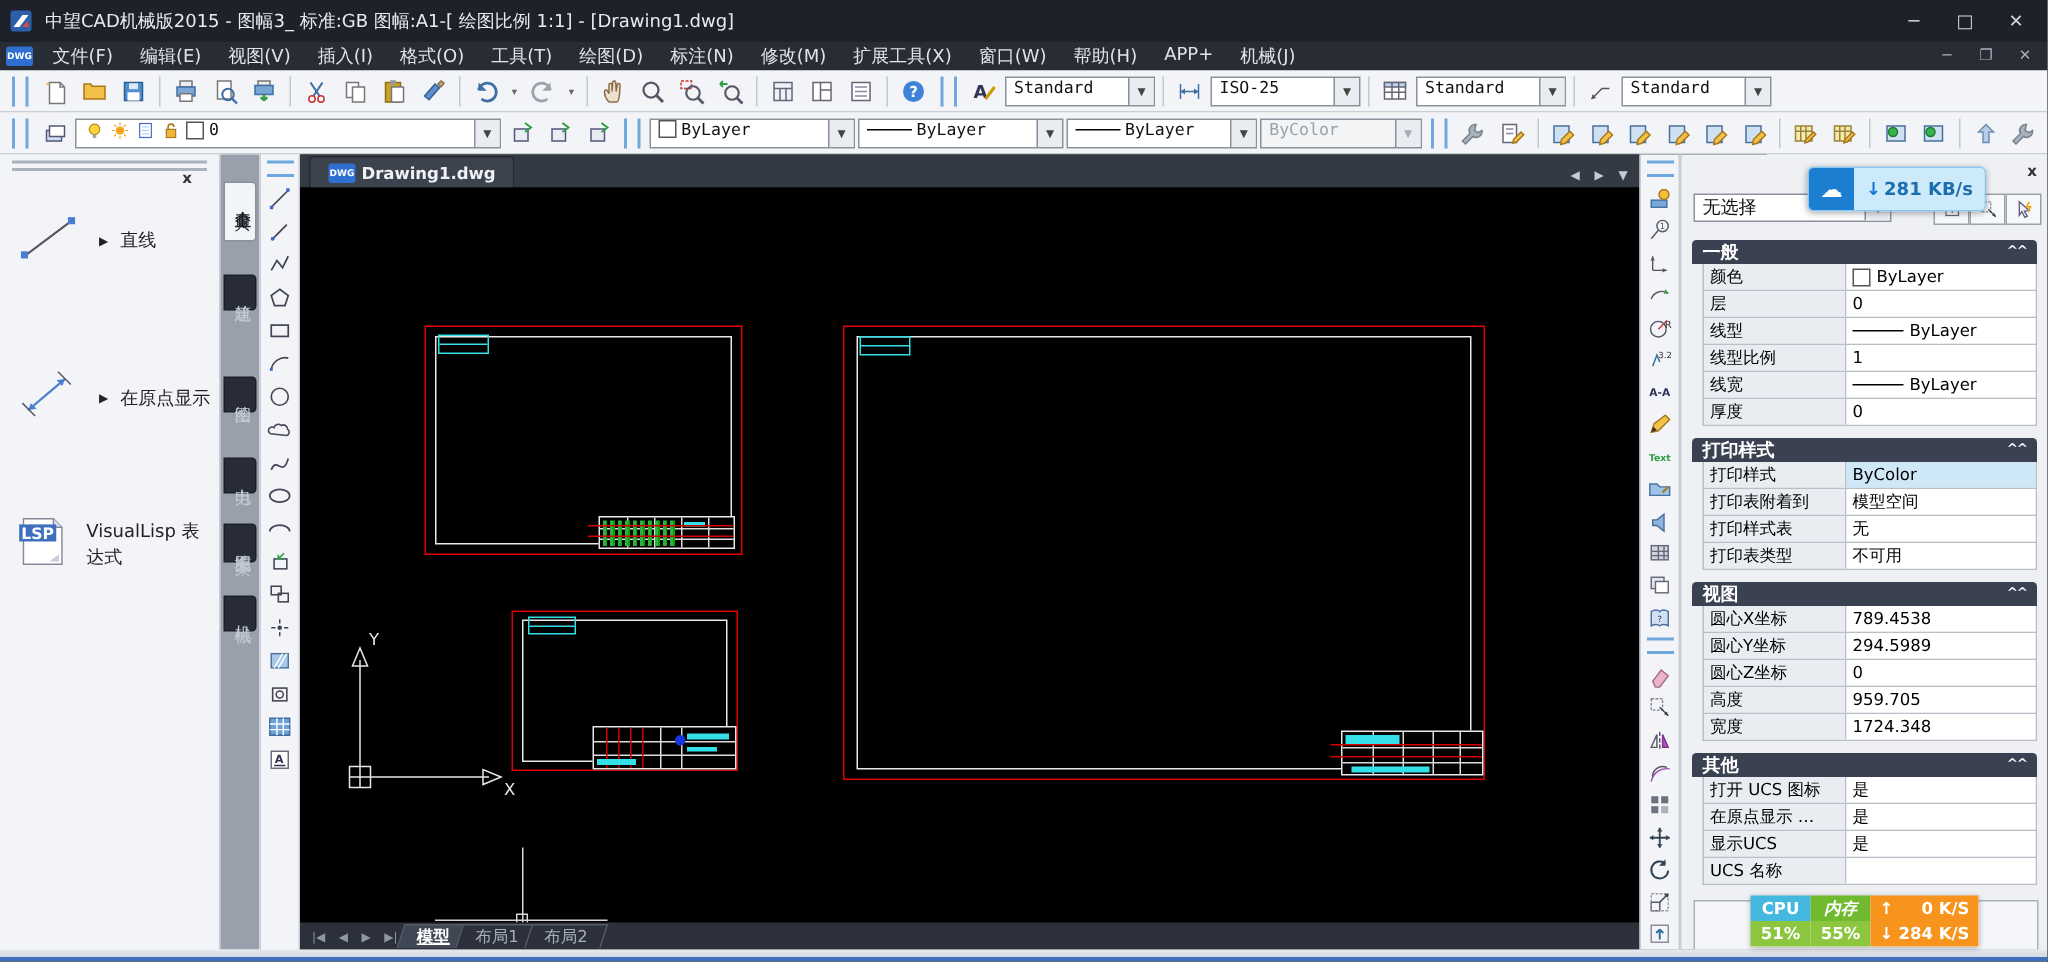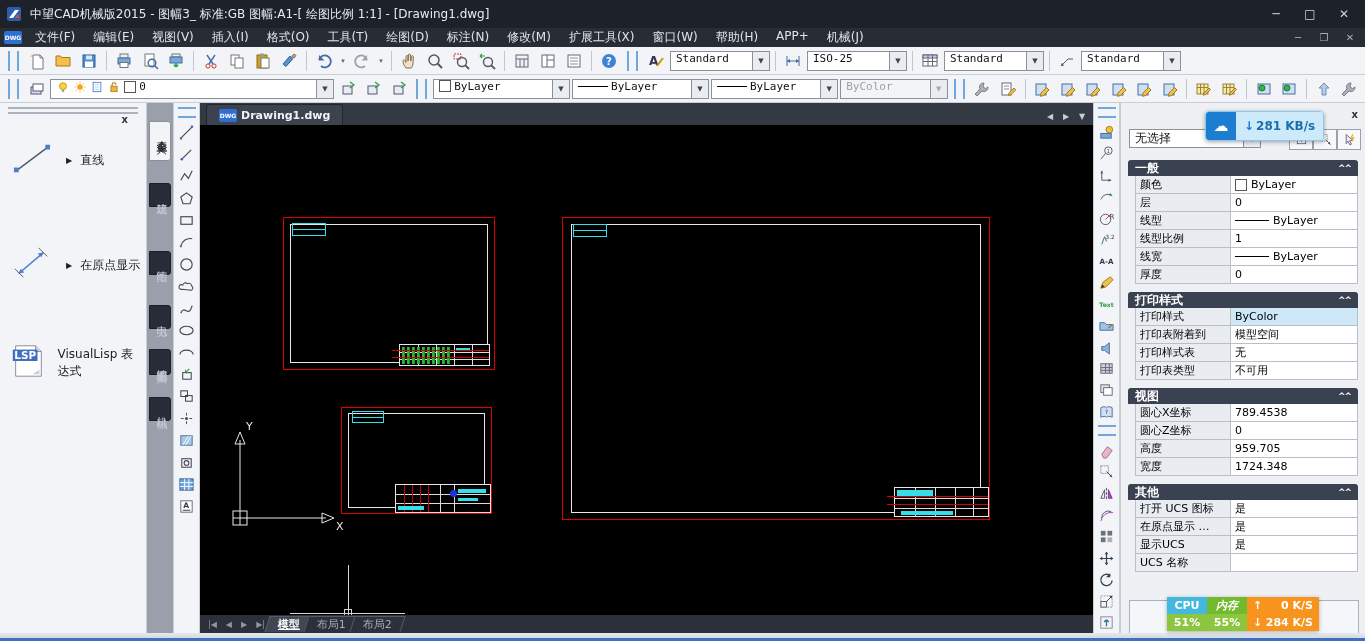--- a/index.html
+++ b/index.html
@@ -1274,20 +1274,26 @@
               <span>视图</span>
               <span class="chev">^^</span>
             </div>
             <div class="prow">
               <span class="pl">圆心X坐标</span>
               <span class="pv">
                 <span>789.4538</span>
               </span>
             </div>
             <div class="prow">
+              <span class="pl">圆心Y坐标</span>
+              <span class="pv">
+                <span>294.5989</span>
+              </span>
+            </div>
+            <div class="prow">
               <span class="pl">圆心Z坐标</span>
               <span class="pv">
                 <span>0</span>
               </span>
             </div>
             <div class="prow">
               <span class="pl">高度</span>
               <span class="pv">
                 <span>959.705</span>
               </span>

